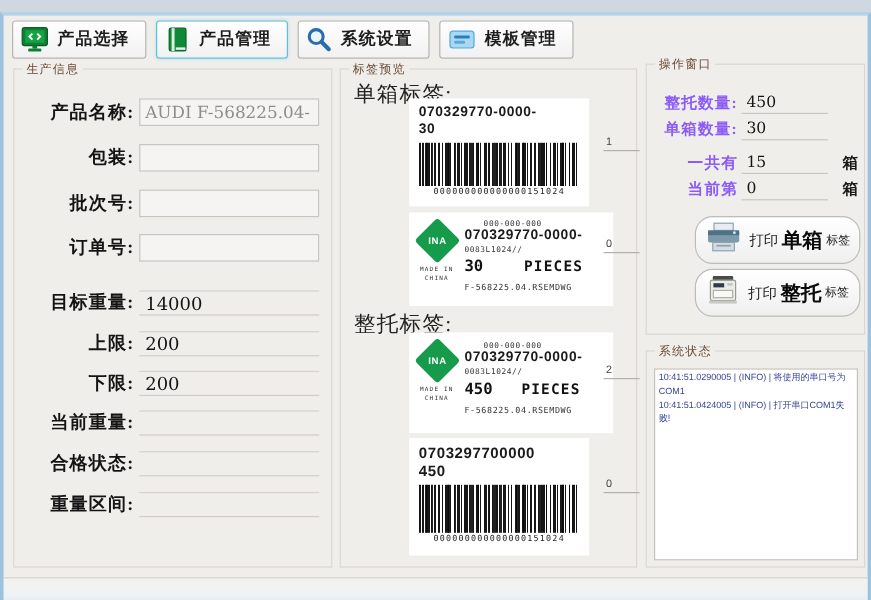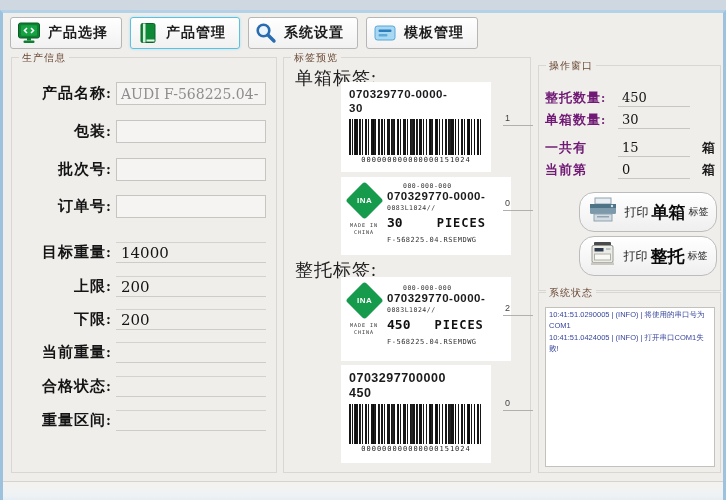--- a/index.html
+++ b/index.html
@@ -73,21 +73,21 @@
   .ina-diamond span{ transform:rotate(-45deg); color:#fff; font-weight:bold; font-size:8px;
                      letter-spacing:.5px; }
   .madein{ font-size:5px; color:#333; text-align:center; line-height:1.4; letter-spacing:1px;
            font-family:"DejaVu Sans Mono", monospace; width:34px; }
   .counter{
     position:absolute; width:30px; height:13px; border-bottom:1px solid #b2b0ab;
     font-size:9px; color:#444; padding-left:2px;
   }
   
   .orow{ position:absolute; left:6px; width:170px; display:flex; align-items:center; height:20px; }
-  .olabel{ width:70px; font-size:13px; color:#701a75; flex:none;
+  .olabel{ width:70px; text-align:right; font-size:13px; color:#8b5cf6; flex:none;
            font-family:"Liberation Serif", serif; font-weight:bold; letter-spacing:1px;
            margin-right:3px; }
   .ofield{ width:72px; height:18px; border-bottom:1px solid #c9c6c1;
            font-family:"DejaVu Serif", serif; font-size:13px; color:#141414;
            display:flex; align-items:center; padding:0 4px; flex:none; }
   .osuffix{ margin-left:auto; font-size:13px; color:#1a1a1a;
             font-family:"Liberation Serif", serif; font-weight:bold; }
   .print-btn{
     position:absolute; left:40px; width:138px; height:40px;
     background:linear-gradient(#ffffff,#efefef);
@@ -265,21 +265,21 @@
 
     <div class="card" style="left:57px; top:307px; width:150px; height:98px; padding:6px 8px 0 8px;">
       <div class="code-bold" style="font-size:12.5px;">0703297700000</div>
       <div class="code-bold" style="font-size:12.5px;">450</div>
       <div class="bc" style="width:134px; height:40px; margin-top:3px;"></div>
       <div class="bc-num">000000000000000151024</div>
     </div>
     <span class="counter" style="left:219px; top:340px;">0</span>
   </div>
 
-  <div class="group" style="left:535px; top:52px; width:183px; height:226px;">
+  <div class="group" style="left:535px; top:40px; width:183px; height:226px;">
     <span class="gcap">操作窗口</span>
 
     <div class="orow" style="top:22px;">
       <span class="olabel">整托数量:</span>
       <span class="ofield">450</span>
       <span class="osuffix"></span>
     </div>
     <div class="orow" style="top:44px;">
       <span class="olabel">单箱数量:</span>
       <span class="ofield">30</span>

